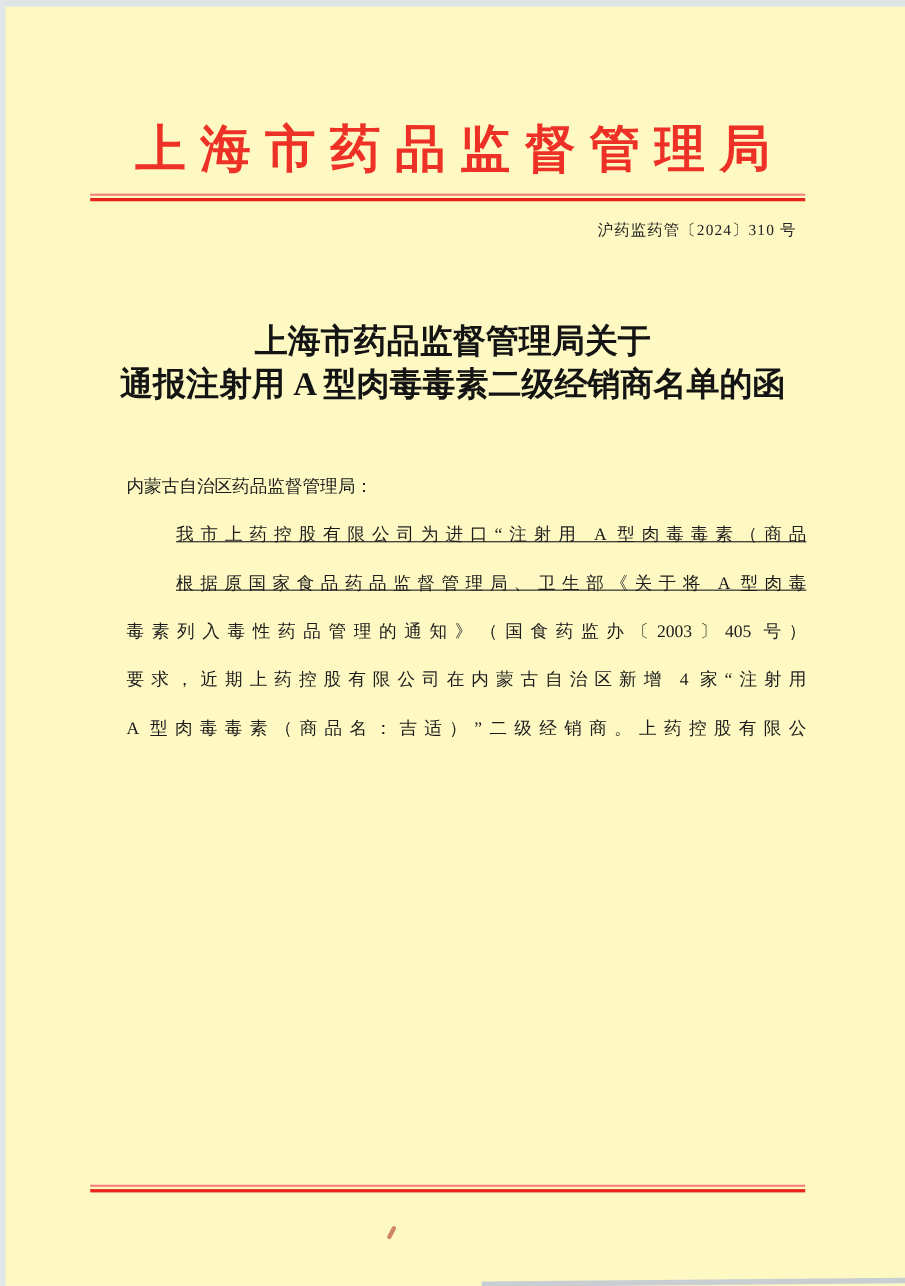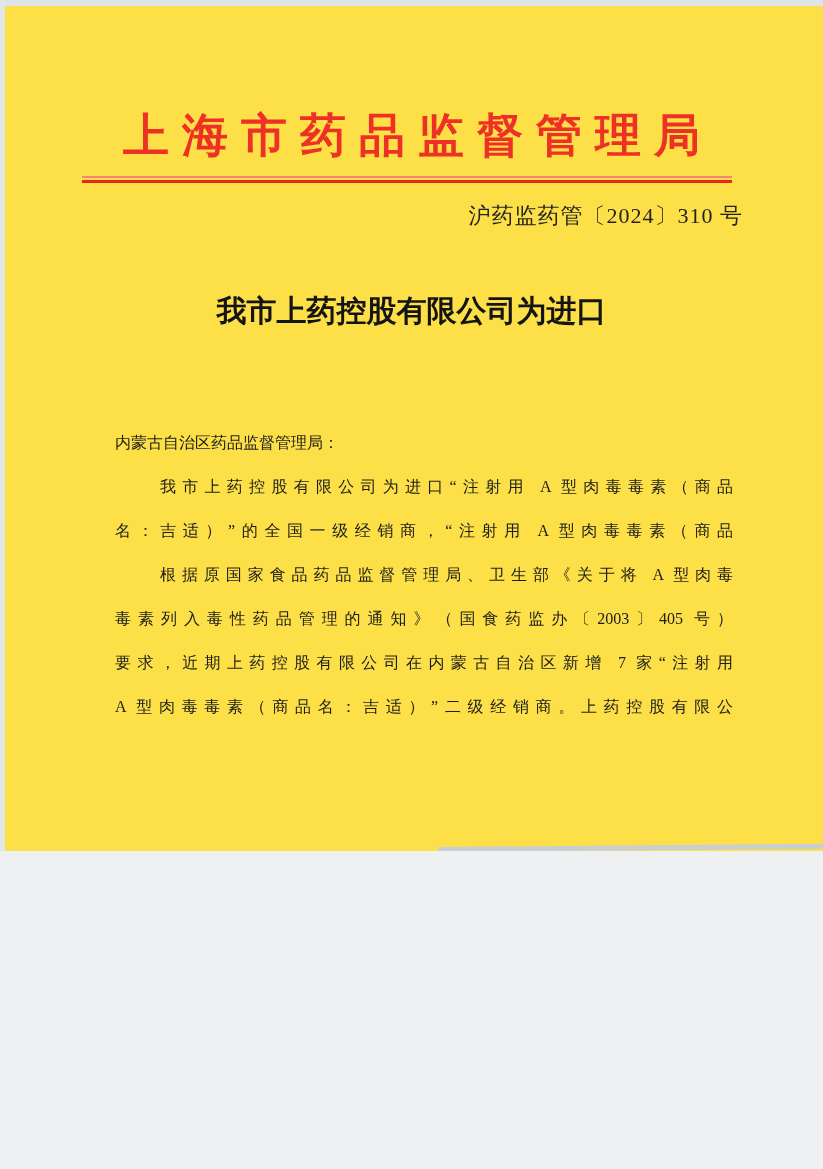--- a/index.html
+++ b/index.html
@@ -2,22 +2,22 @@
 <html><head>
 <meta charset="utf-8">
 <style>
   html,body{margin:0;padding:0;}
   body{
     background:#eef0f2;
     font-family:"Liberation Serif","DejaVu Serif",serif;
   }
   .page{
     position:relative;
-    width:823px;height:851px;
-    background:#fde047;
+    width:823px;height:1169px;
+    background:#fef9c3;
     overflow:hidden;
     color:#1f1f1f;
   }
   
   .edge-top{position:absolute;top:0;left:0;right:0;height:6px;background:#dfe4e7;}
   .edge-left{position:absolute;top:0;left:0;bottom:0;width:5px;background:#e2e6e9;}
   .edge-bottom-right{
     position:absolute;left:438px;bottom:-1px;width:400px;height:5px;
     background:#c9ced2;transform:rotate(-0.5deg);transform-origin:left center;
   }
@@ -33,22 +33,22 @@
     letter-spacing:13px;padding-left:13px;box-sizing:border-box;
     line-height:1.2;
   }
   .rule{position:absolute;left:82px;width:650px;}
   .rule .thin{height:2px;background:#f4837b;}
   .rule .gap{height:2px;background:transparent;}
   .rule .thick{height:3px;background:#e8251b;}
   .rule-top{top:176px;}
   .rule-bottom{top:1077px;}
   .doc-number{
-    position:absolute;top:201px;right:80px;
-    font-size:22px;letter-spacing:1px;color:#222;
+    position:absolute;top:201px;right:99px;
+    font-size:14px;letter-spacing:1px;color:#222;
     white-space:nowrap;
     text-align:center;
   }
   
   .title{
     position:absolute;top:291px;left:55px;right:55px;
     text-align:center;font-size:30px;font-weight:bold;
     line-height:39px;color:#141414;
   }
   
@@ -57,21 +57,21 @@
     font-size:16px;color:#1c1c1c;
   }
   .line{
     height:44px;line-height:44px;white-space:nowrap;
     text-align:left;
   }
   .just{
     text-align:justify;text-align-last:justify;
     text-justify:inter-character;
   }
-  .indent{text-indent:45px;}
+  .indent{text-indent:45px;text-decoration:underline;}
 </style>
 </head>
 <body>
 
 <div class="page">
 
   <div class="edge-top"></div>
   <div class="edge-left"></div>
   <div class="edge-bottom-right"></div>
   <div class="speck"></div>
@@ -80,30 +80,30 @@
 
   <div class="rule rule-top">
     <div class="thin"></div>
     <div class="gap"></div>
     <div class="thick"></div>
   </div>
 
   <div class="doc-number">沪药监药管〔2024〕310 号</div>
 
   <div class="title">
-    <div>我市上药控股有限公司为进口</div>
+    <div>上海市药品监督管理局关于</div>
+    <div>通报注射用 A 型肉毒毒素二级经销商名单的函</div>
   </div>
 
   <div class="body-text">
     <div class="line">内蒙古自治区药品监督管理局：</div>
     <div class="line just indent">我市上药控股有限公司为进口“注射用 A 型肉毒毒素（商品</div>
-    <div class="line just">名：吉适）”的全国一级经销商，“注射用 A 型肉毒毒素（商品</div>
     <div class="line just indent">根据原国家食品药品监督管理局、卫生部《关于将 A 型肉毒</div>
     <div class="line just">毒素列入毒性药品管理的通知》（国食药监办〔2003〕405 号）</div>
-    <div class="line just">要求，近期上药控股有限公司在内蒙古自治区新增 7 家“注射用</div>
+    <div class="line just">要求，近期上药控股有限公司在内蒙古自治区新增 4 家“注射用</div>
     <div class="line just">A 型肉毒毒素（商品名：吉适）”二级经销商。上药控股有限公</div>
   </div>
 
   <div class="rule rule-bottom">
     <div class="thin"></div>
     <div class="gap"></div>
     <div class="thick"></div>
   </div>
 
 </div>

